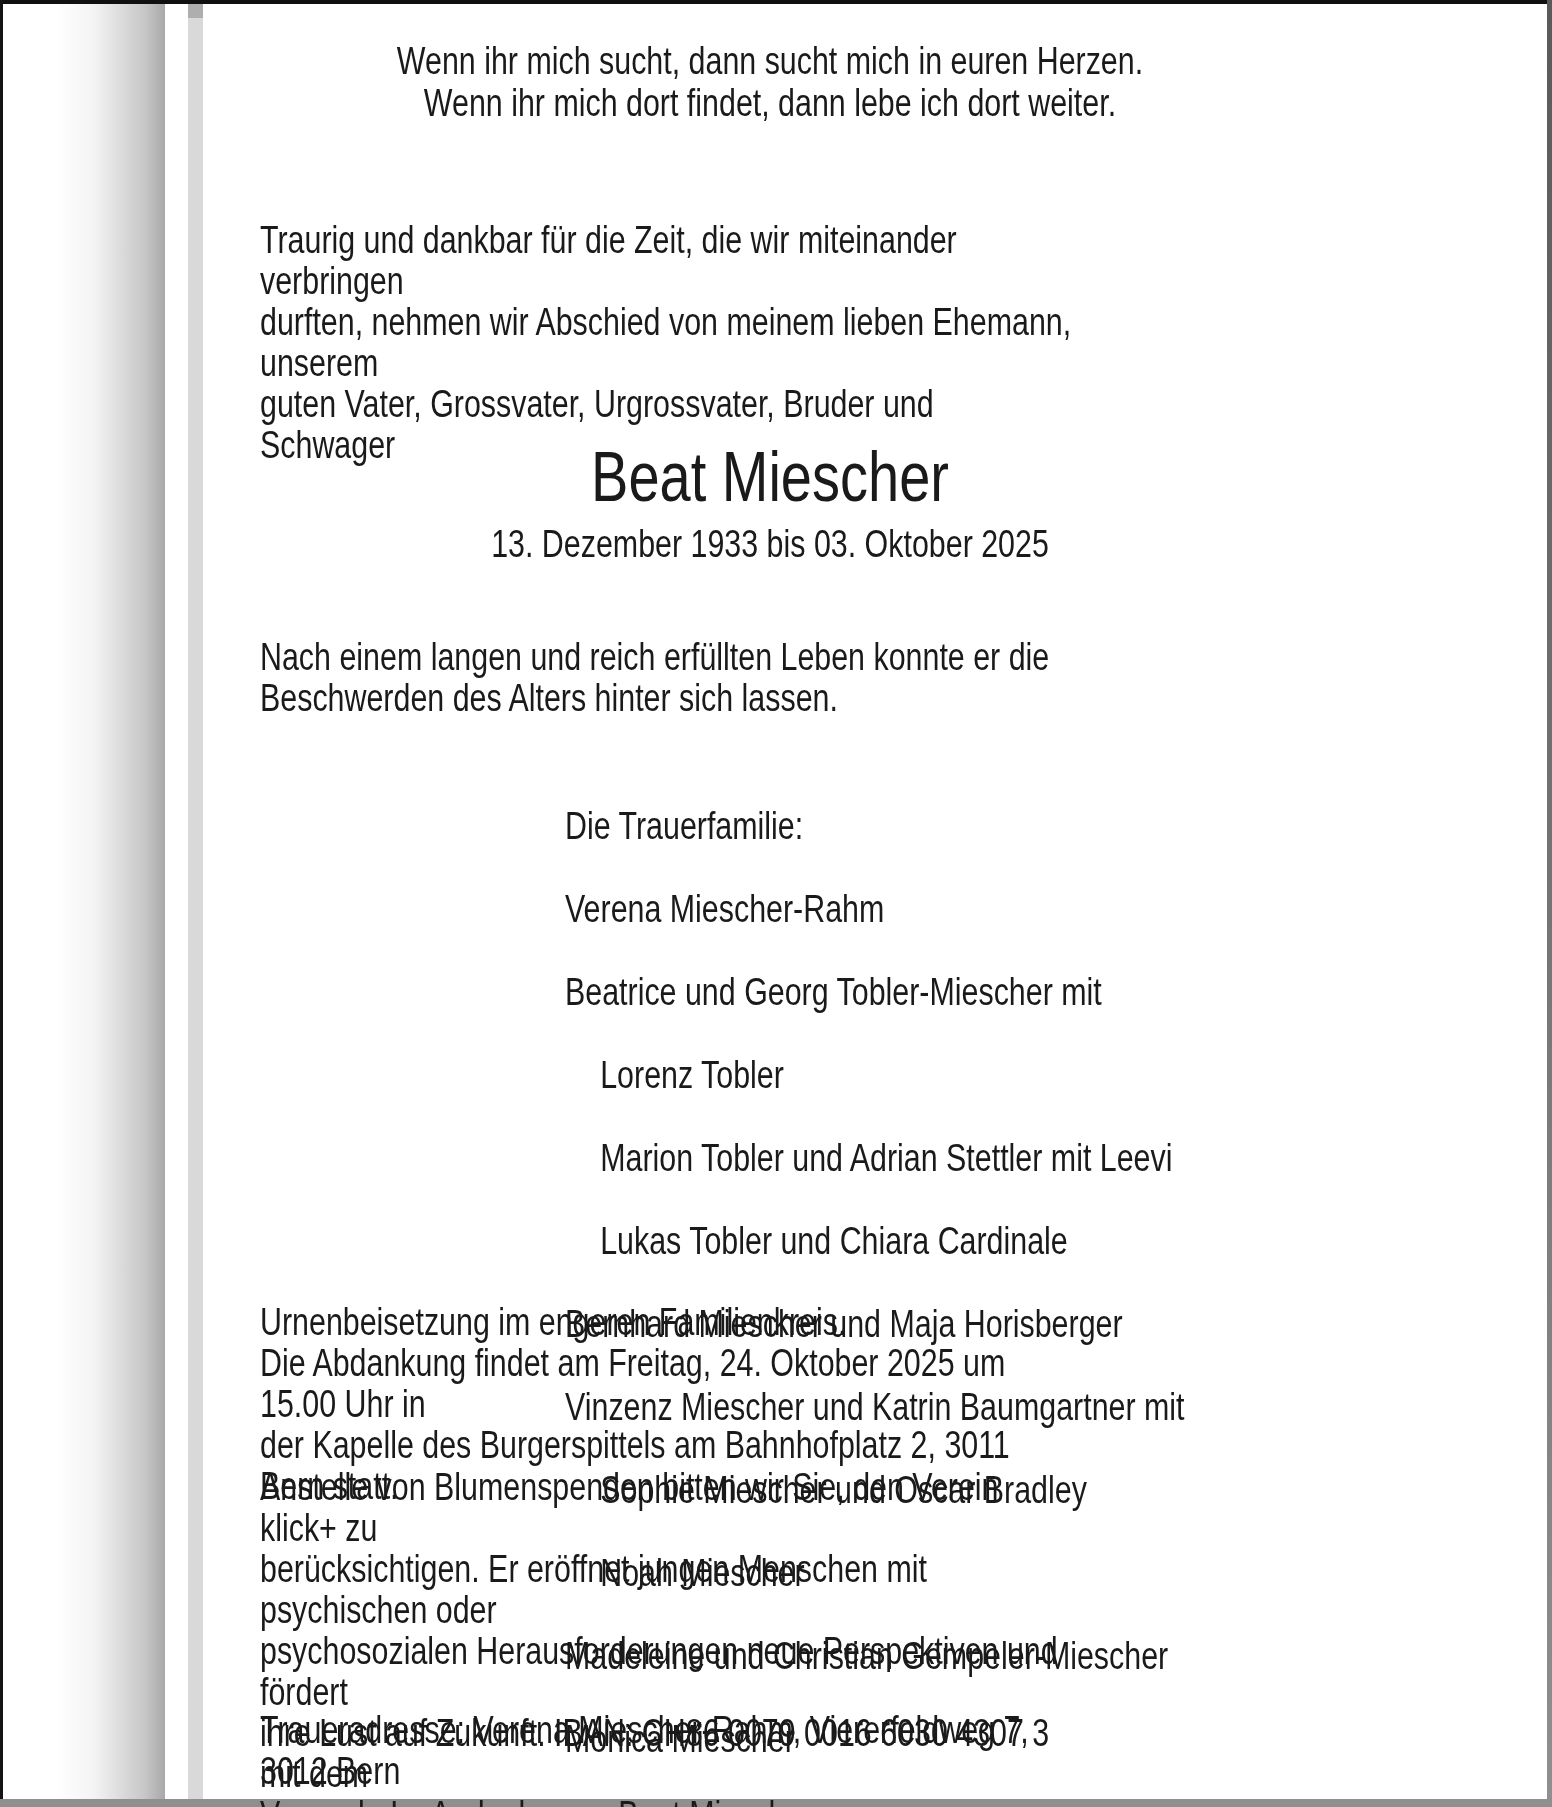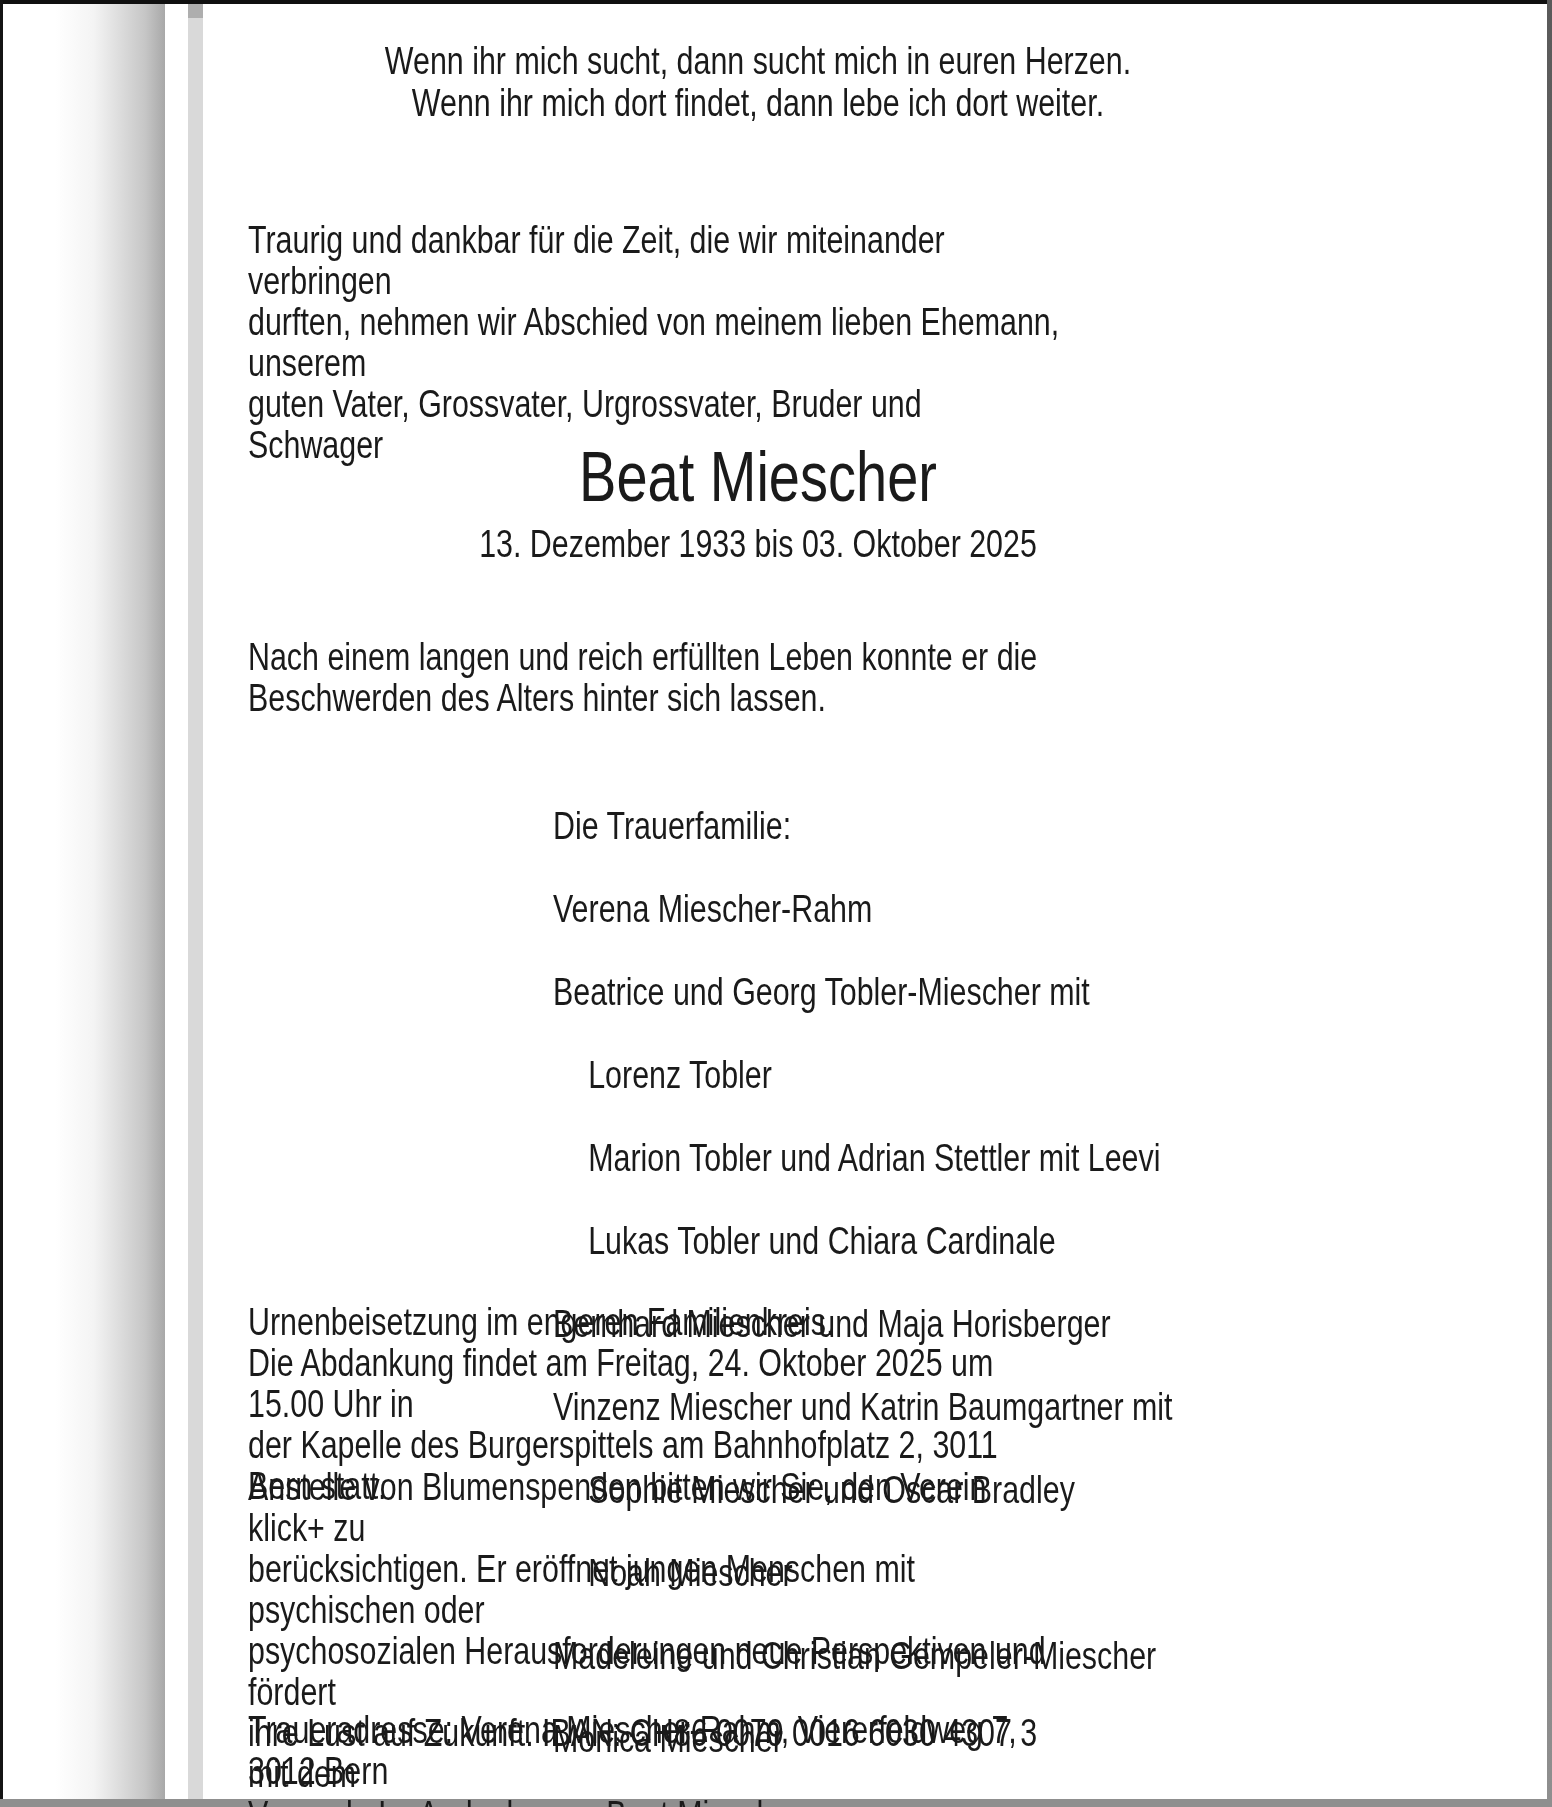--- a/index.html
+++ b/index.html
@@ -18,21 +18,21 @@
   .edge-bottom{position:absolute;left:0;top:1799px;width:1552px;height:8px;background:#8f8f8f}
   
   .fold-shadow{
     position:absolute;left:55px;top:4px;width:110px;height:1795px;
     background:linear-gradient(to right,#ffffff 0%,#f4f4f4 35%,#c6c6c6 82%,#a8a8a8 100%);
   }
   
   .gutter-strip{position:absolute;left:188px;top:4px;width:15px;height:1795px;background:#d9d9d9}
   .gutter-cap{position:absolute;left:0;top:0;width:15px;height:14px;background:#aeaeae}
 
-  .content{position:absolute;left:248px;top:0;width:1020px;height:1807px}
+  .content{position:absolute;left:260px;top:0;width:1020px;height:1807px}
 
   .txt{
     position:absolute;
     font-size:38px;line-height:41px;
     white-space:pre-line;
   }
   .left{left:0;transform:scaleX(0.8);transform-origin:0 0}
   .center{left:0;width:100%;text-align:center;transform:scaleX(0.8);transform-origin:50% 0}
 
   .quote{top:40px;line-height:42px}

